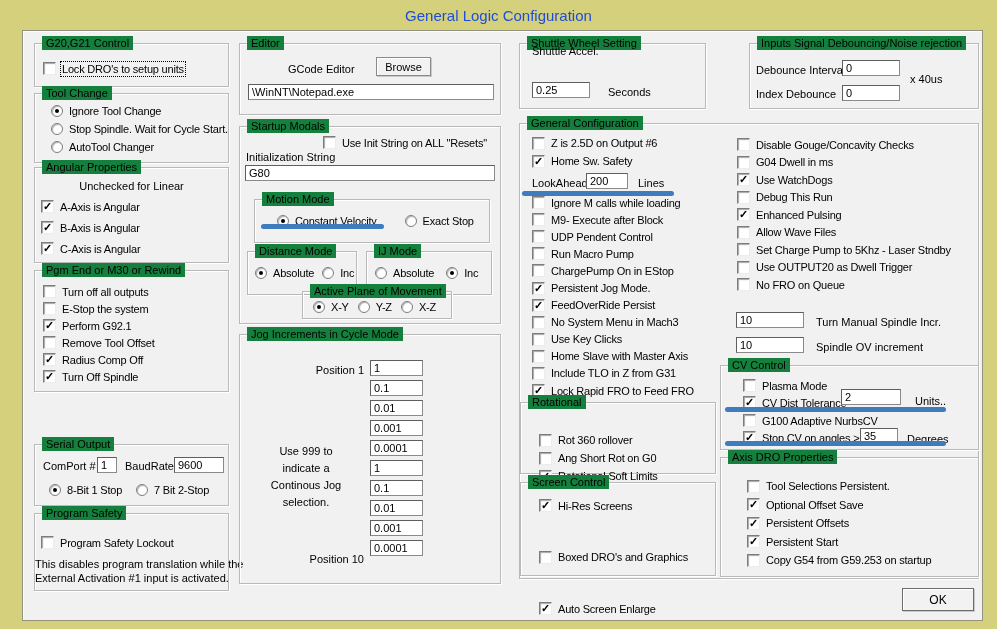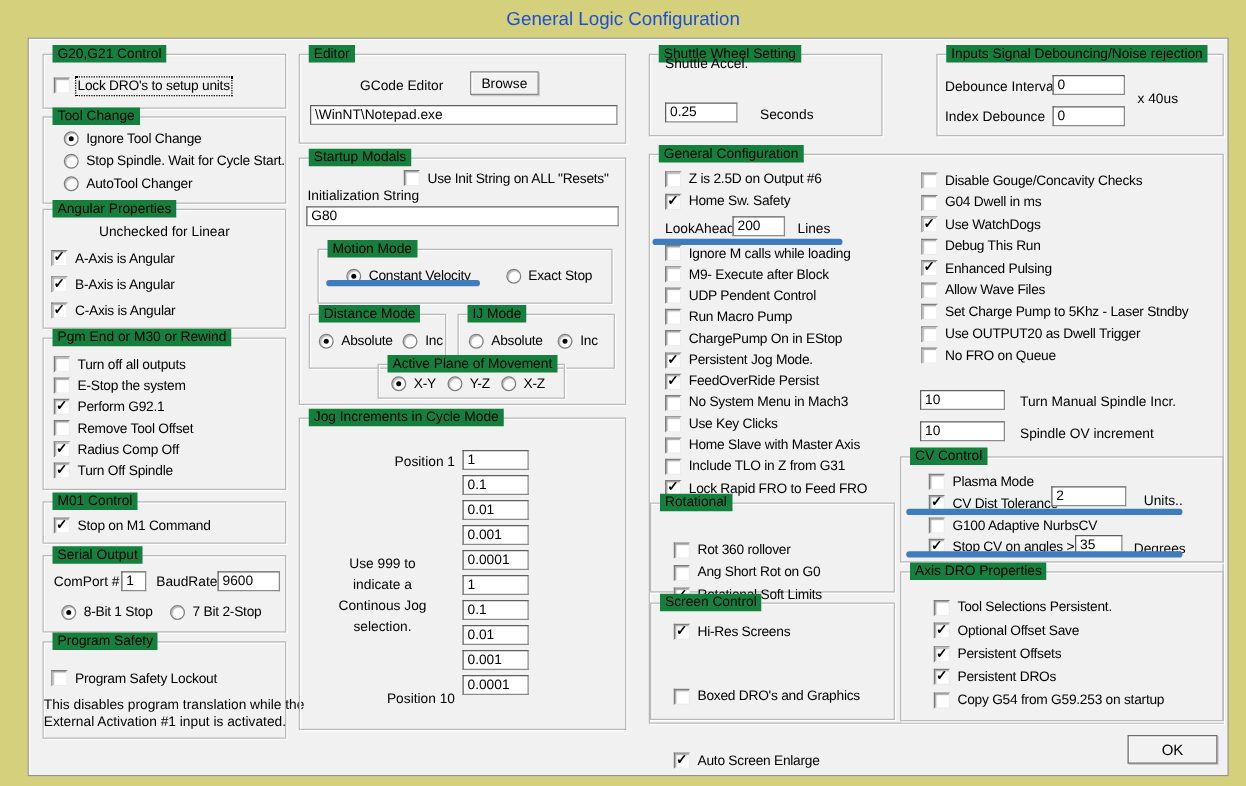--- a/index.html
+++ b/index.html
@@ -112,29 +112,20 @@
     <span class="box checked"></span>
     <span class="lbl">Radius Comp Off</span>
   </div>
           <div class="row">
     <span class="box checked"></span>
     <span class="lbl">Turn Off Spindle</span>
   </div>
         </div>
     </div>
 
-    <div class="grp" style="left:11px;top:370px;width:195px;height:34px;">
-      <span class="legend">M01 Control</span>
-      <div class="list" style="left:8px;top:10px;">
-          <div class="row">
-    <span class="box checked"></span>
-    <span class="lbl">Stop on M1 Command</span>
-  </div>
-        </div>
-    </div>
 
     <div class="grp" style="left:11px;top:413px;width:195px;height:62px;">
       <span class="legend">Serial Output</span>
       <span class="txt" style="left:8px;top:15px;">ComPort #</span>
       <input class="field" style="left: 62px; top: 12px; width: 20px;" value="1">
       <span class="txt" style="left:90px;top:15px;">BaudRate</span>
       <input class="field" style="left: 139px; top: 12px; width: 50px;" value="9600">
       <div class="hrow" style="left:14px;top:36px;gap:14px;">
           <div class="row">
     <span class="radio selected"></span>
@@ -465,21 +456,21 @@
             <div class="row">
     <span class="box checked"></span>
     <span class="lbl">Optional Offset Save</span>
   </div>
             <div class="row">
     <span class="box checked"></span>
     <span class="lbl">Persistent Offsets</span>
   </div>
             <div class="row">
     <span class="box checked"></span>
-    <span class="lbl">Persistent DROs</span>
+    <span class="lbl">Persistent Start</span>
   </div>
             <div class="row">
     <span class="box"></span>
     <span class="lbl">Copy G54 from G59.253 on startup</span>
   </div>
           </div>
       </div>
     </div>
 
     <div class="annot" style="left: 238px; top: 193px; width: 123px; background: rgb(62, 124, 190);"></div>

